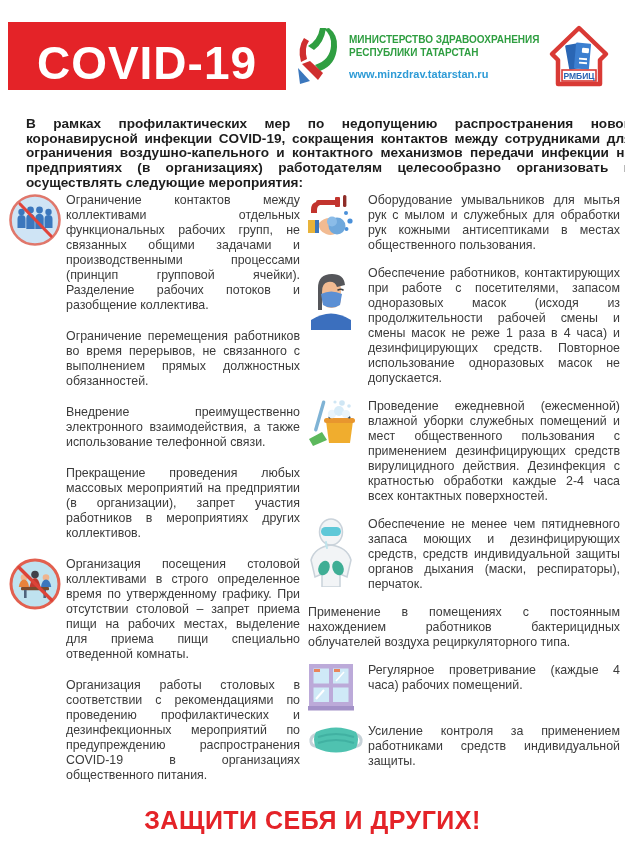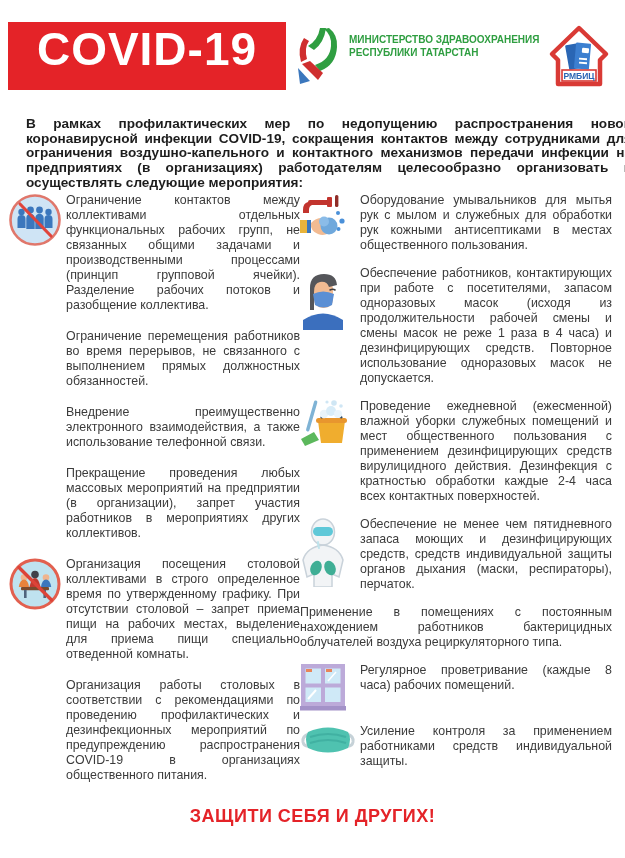--- a/index.html
+++ b/index.html
@@ -1,53 +1,53 @@
 <!DOCTYPE html>
 <html><head>
 <meta charset="utf-8">
 <style>
   html,body { margin:0; padding:0; background:#ffffff; }
   .page { position:relative; width:625px; height:858px; background:#ffffff;
           font-family:"Liberation Sans", sans-serif; overflow:hidden; }
 
   
   .banner { position:absolute; left:8px; top:22px; width:278px; height:68px;
-            background:#E42328; display:flex; align-items:flex-start; justify-content:center; }
+            background:#E42328; display:flex; align-items:flex-end; justify-content:center; }
   .banner-text { color:#ffffff; font-weight:bold; font-size:46px; letter-spacing:1px; }
 
   .ministry { position:absolute; left:290px; top:26px; display:flex; align-items:flex-start; }
   .ministry svg { display:block; }
   .ministry-text { margin-left:7px; padding-top:8px; }
   .min-line { color:#2F9E41; font-weight:bold; font-size:10px; line-height:12.5px; }
   .min-link { color:#2E9BD6; font-weight:bold; font-size:11px; margin-top:9px; cursor:pointer; }
 
   .rmbic { position:absolute; left:548px; top:24px; }
   .rmbic svg { display:block; }
 
   
   .intro { position:absolute; left:10px; top:101px; width:606px; margin:16px;
            font-weight:bold; font-size:13.6px; line-height:14.7px;
            text-align:justify; color:#1d1d1d; }
 
   
   .columns { position:absolute; left:8px; top:193px; width:612px; display:flex; }
-  .col-left  { width:292px; }
+  .col-left  { width:292px; margin-right:8px; }
   .col-right { width:312px; }
   .item { display:flex; align-items:flex-start; }
   .col-left  .item { margin-bottom:16px; }
   .col-right .item { margin-bottom:13px; }
   .icon-slot { flex:none; }
   .col-left  .icon-slot { width:58px; }
   .col-right .icon-slot { width:60px; }
   .icon-slot svg { display:block; }
   .item-text { margin:0; font-size:12.4px; line-height:15px; text-align:justify; color:#3b3b3b; flex:1; }
 
   
   .slogan { position:absolute; left:0; top:806px; width:625px; text-align:center;
-            color:#E42328; font-weight:bold; font-size:18px; letter-spacing:0.5px; }
+            color:#E42328; font-weight:bold; font-size:25px; letter-spacing:0.5px; }
 </style>
 </head>
 <body>
 
 <div class="page">
 
   <div class="banner">
     <span class="banner-text">COVID-19</span>
   </div>
 
@@ -57,20 +57,21 @@
         <path d="M30 2 q-2 12-12 18 l6 4 q10-7 12-22 z" fill="#2f9e41"></path>
         <path d="M34 3 q8 6 7 17 q-1 14-16 19 l5 6 q16-6 17-24 q1-12-8-19 z" fill="#2f9e41"></path>
         <path d="M14 12 q-7 10-3 24 l6-3 q-3-11 2-18 z" fill="#cf2e2e"></path>
         <path d="M12 38 l16 16 l5-7 l-13-12 z" fill="#cf2e2e"></path>
         <path d="M8 42 l12 13 l-10 3 z" fill="#3b77bd"></path>
       </svg>
     </span>
     <div class="ministry-text">
       <div class="min-line">МИНИСТЕРСТВО ЗДРАВООХРАНЕНИЯ</div>
       <div class="min-line">РЕСПУБЛИКИ ТАТАРСТАН</div>
+      <div class="min-link">www.minzdrav.tatarstan.ru</div>
     </div>
   </div>
 
   <div class="rmbic">
     <svg width="62" height="66" viewBox="0 0 62 66">
       <path d="M31 4 L58 30 L52 36 V60 H10 V36 L4 30 Z" fill="#ffffff" stroke="#d93a35" stroke-width="4.5" stroke-linejoin="round"></path>
       <rect x="19" y="20" width="15" height="25" rx="1" fill="#2a66b4" transform="rotate(-10 26 32)"></rect>
       <rect x="27" y="19" width="15" height="26" rx="1" fill="#3c7fd0" transform="rotate(5 34 32)"></rect>
       <rect x="34" y="24" width="7" height="5" rx="1" fill="#ffffff" transform="rotate(5 37 26)"></rect>
       <rect x="31" y="34" width="8" height="1.8" fill="#ffffff" transform="rotate(5 35 35)"></rect>
@@ -245,21 +246,21 @@
                 <rect x="5.5" y="24.5" width="15.5" height="14.5"></rect>
                 <rect x="25" y="24.5" width="15.5" height="14.5"></rect>
               </g>
               <rect x="6" y="6" width="6" height="3" fill="#e8855a"></rect>
               <rect x="26" y="6" width="6" height="3" fill="#e8855a"></rect>
               <line x1="8" y1="36" x2="16" y2="27" stroke="#ffffff" stroke-width="2"></line>
               <line x1="28" y1="18" x2="36" y2="9" stroke="#ffffff" stroke-width="1.5"></line>
             </svg>
           </span>
         </div>
-        <p class="item-text">Регулярное проветривание (каждые 8 часа) рабочих помещений.</p>
+        <p class="item-text">Регулярное проветривание (каждые 4 часа) рабочих помещений.</p>
       </div>
 
       <div class="item">
         <div class="icon-slot">
           <span>
             <svg width="56" height="32" viewBox="0 0 56 32">
               <path d="M9 10 q-7 2-6 8 q1 5 7 4" fill="none" stroke="#c6d2d8" stroke-width="3"></path>
               <path d="M47 10 q7 2 6 8 q-1 5-7 4" fill="none" stroke="#c6d2d8" stroke-width="3"></path>
               <path d="M8 8 q20-9 40 0 q4 7 0 16 q-20 9-40 0 q-4-9 0-16 z" fill="#4fc2b0"></path>
               <path d="M10 13 q18-6 36 0" stroke="#41b1a2" stroke-width="2.2" fill="none"></path>

